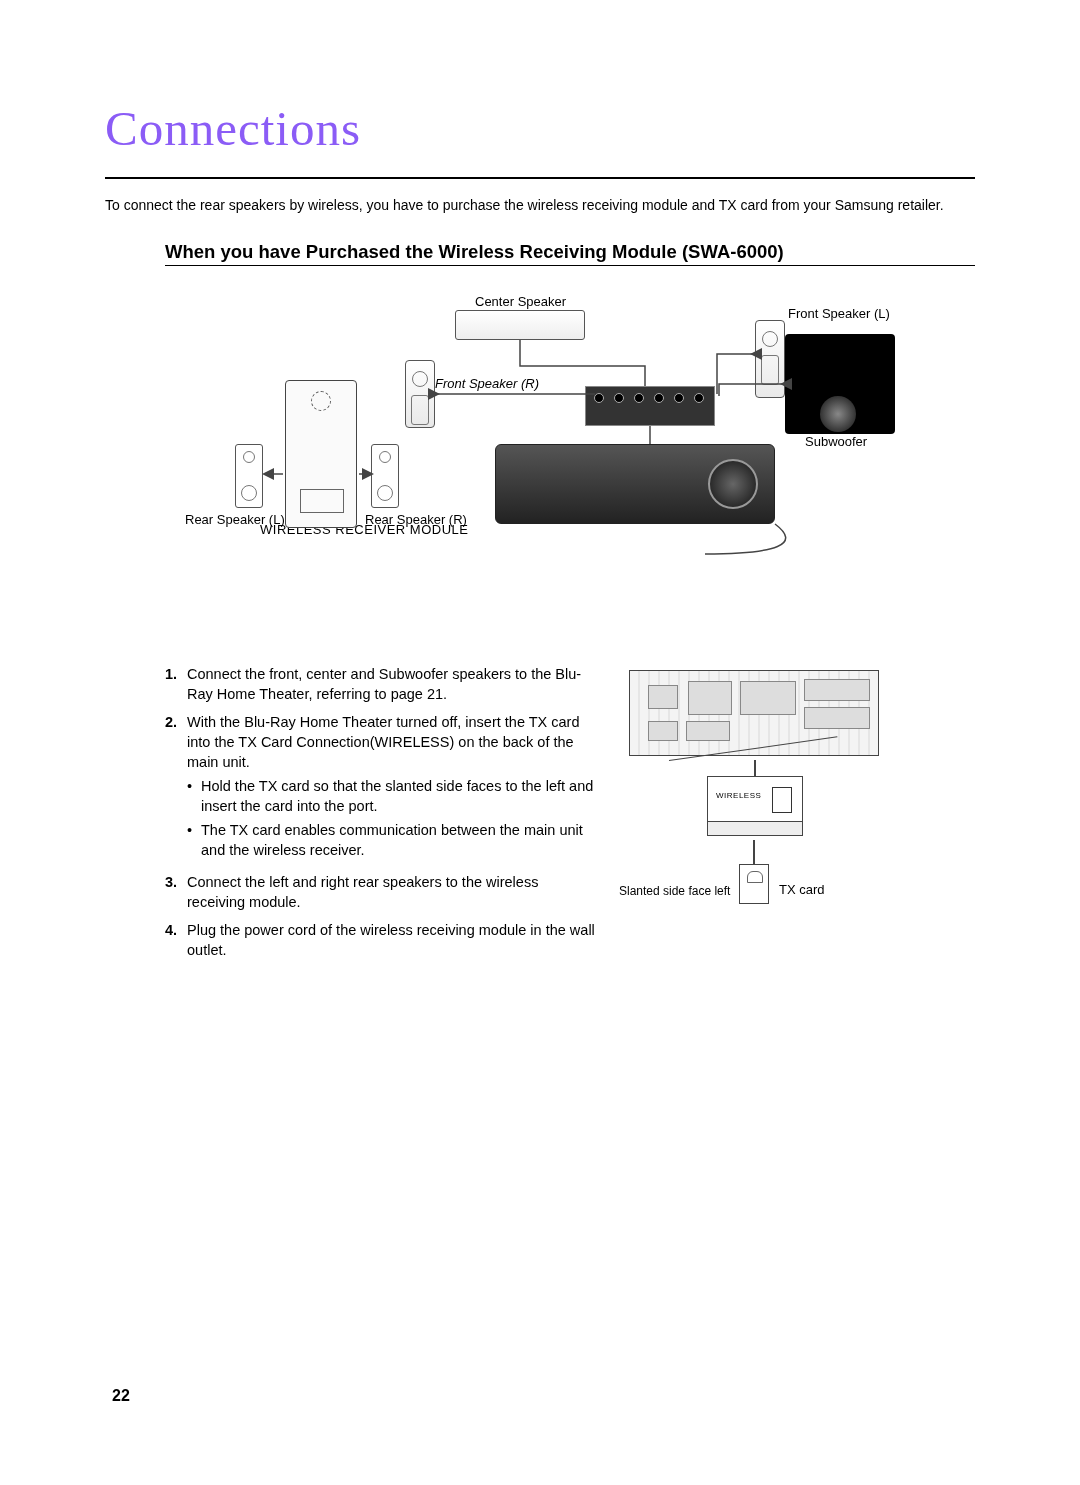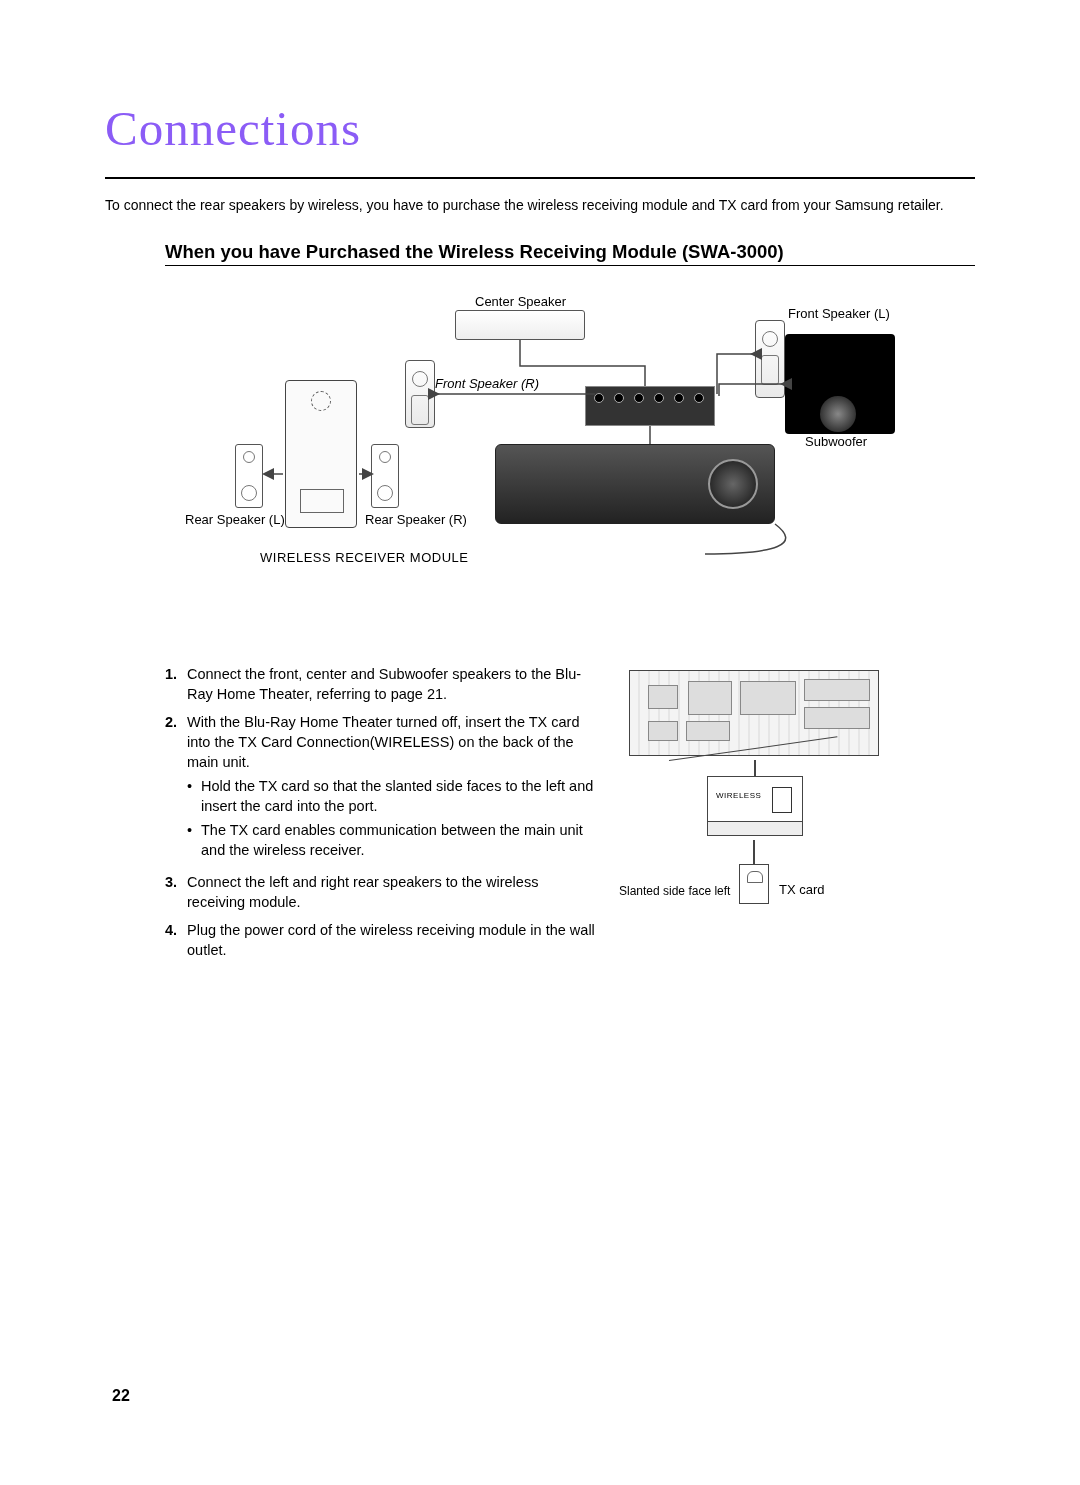--- a/index.html
+++ b/index.html
@@ -63,21 +63,21 @@
     font-size: 13px;
     color: #000;
     white-space: nowrap;
   }
   .label-center-spk   { left: 310px; top: 0; }
   .label-front-l      { left: 623px; top: 12px; }
   .label-front-r      { left: 270px; top: 82px; font-style: italic; }
   .label-sub          { left: 640px; top: 140px; }
   .label-rear-l       { left: 20px;  top: 218px; }
   .label-rear-r       { left: 200px; top: 218px; }
-  .label-wrm          { left: 95px;  top: 256px; font-size: 13px; letter-spacing: 0.5px; }
+  .label-wrm          { left: 95px;  top: 228px; font-size: 13px; letter-spacing: 0.5px; }
 
   .speaker-tall {
     position: absolute;
     width: 30px; height: 78px;
     border: 1.5px solid #555;
     border-radius: 4px;
     background: linear-gradient(#fff,#e9e9e9);
   }
   .speaker-tall::before {
     content:'';
@@ -235,21 +235,21 @@
 </head>
 <body>
 
 <div class="page">
 
   <div class="chapter-title">Connections</div>
 
 
   <div class="intro-text">To connect the rear speakers by wireless, you have to purchase the wireless receiving module and TX card from your Samsung retailer.</div>
 
-  <div class="sub-heading">When you have Purchased the Wireless Receiving Module (SWA-3000)</div>
+  <div class="sub-heading">When you have Purchased the Wireless Receiving Module (SWA-6000)</div>
 
 
   <div class="diagram">
 
     <div class="label label-center-spk">Center Speaker</div>
     <div class="label label-front-l">Front Speaker (L)</div>
     <div class="label label-front-r">Front Speaker (R)</div>
     <div class="label label-sub">Subwoofer</div>
     <div class="label label-rear-l">Rear Speaker (L)</div>
     <div class="label label-rear-r">Rear Speaker (R)</div>

